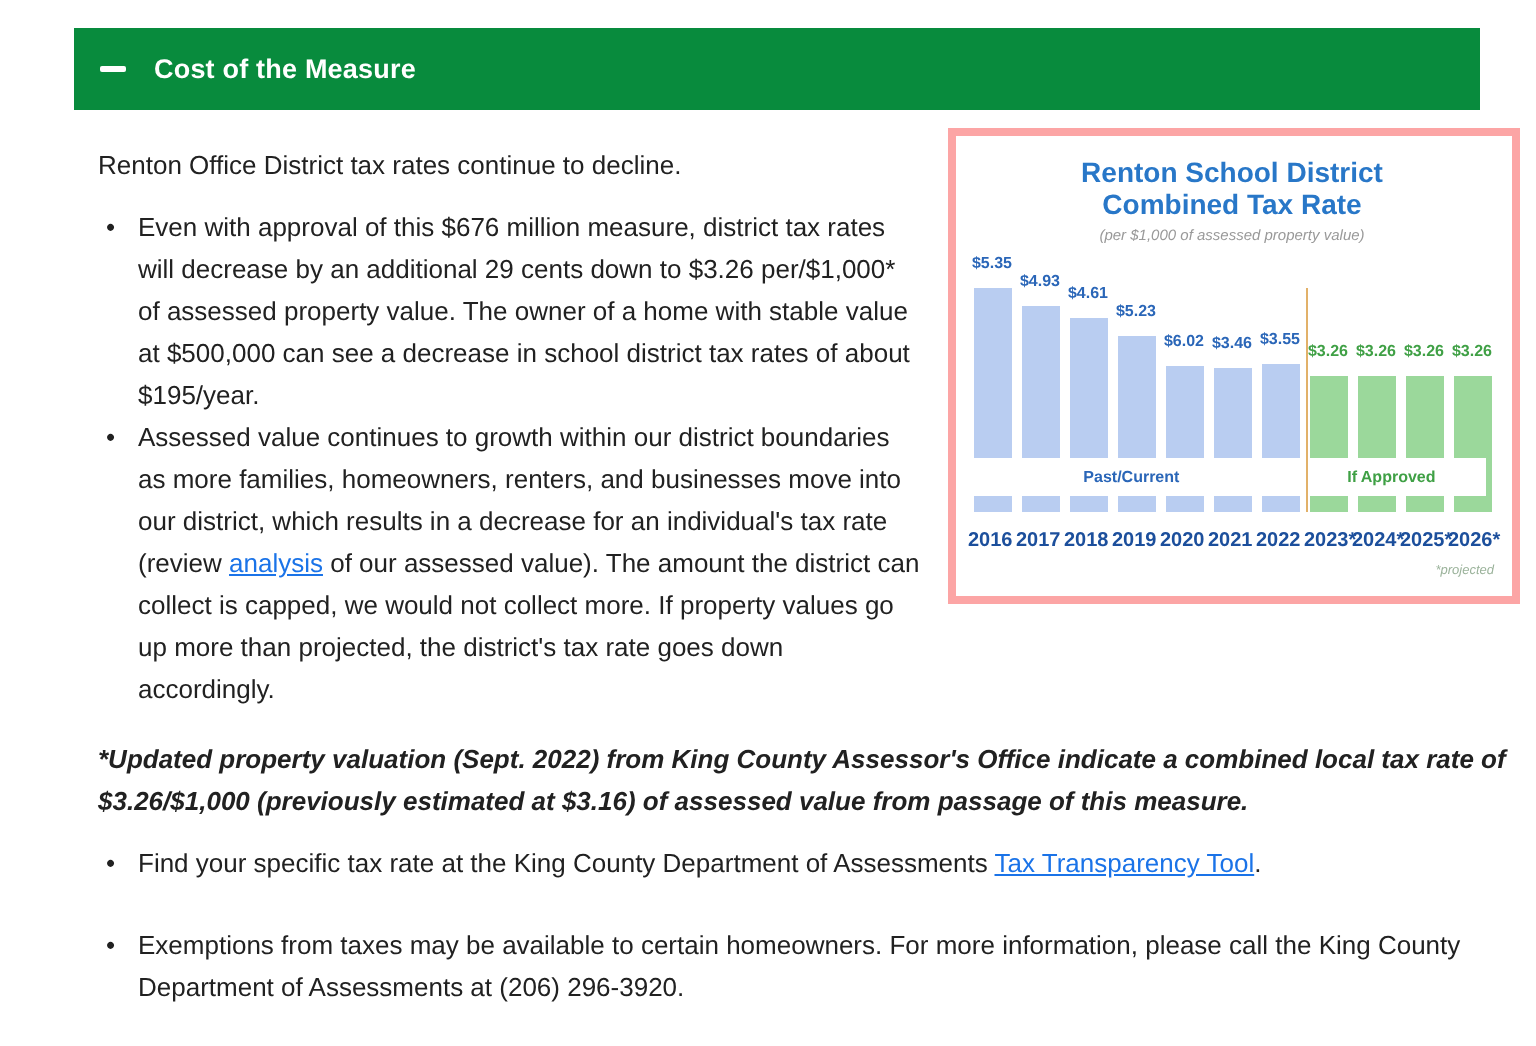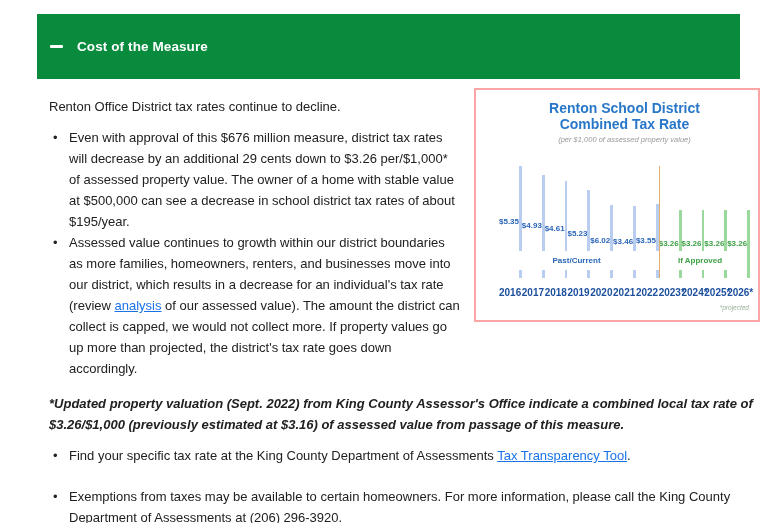--- a/index.html
+++ b/index.html
@@ -1,45 +1,45 @@
 <!DOCTYPE html>
 <html style="--header_green: #088b3d; --chart_title_blue: #2877c8; --bar_blue: #b9cdf1; --bar_green: #9bd89b; --value_blue: #2a66b8; --value_green: #3fa045; --year_blue: #1c4f9c; --divider_tan: #e2b169; --link_blue: #1a73e8;"><head>
 <meta charset="utf-8">
 <style>
   html,body{margin:0;padding:0;background:#ffffff;}
   body{width:768px;height:523px;overflow:hidden;font-family:"Liberation Sans",sans-serif;color:#212121;}
   .page{position:relative;width:768px;height:523px;background:#fff;}
 
   
   .section-header{margin:14px 28px 0 37px;height:33px;background:var(--header_green,#088b3d);
-    display:flex;align-items:center;padding:16px 13px;gap:14px;cursor:pointer;}
+    display:flex;align-items:center;padding:4px 13px;gap:14px;cursor:pointer;}
   .collapse-icon{width:13px;height:3px;background:#fff;border-radius:1px;flex:0 0 auto;}
   .section-title{color:#fff;font-weight:700;font-size:13.5px;letter-spacing:.1px;}
 
   
   .content{padding:17px 8px 0 49px;font-size:13px;line-height:21px;}
   .para{margin:0 0 10px 0;}
   a.link{color:var(--link_blue,#1a73e8);text-decoration:underline;cursor:pointer;margin-top:11px;}
 
   ul.bullets{list-style:none;margin:10px 0 0 0;padding:0;}
   ul.bullets li{display:flex;margin:0;}
   ul.bullets.spaced li + li{margin-top:20px;}
   .marker{width:16px;flex:0 0 16px;text-align:left;padding-left:4px;}
 
   .note{font-style:italic;font-weight:700;margin:14px 0 0 0;}
   .list-gap{margin-top:17px;}
   .footer-para{margin:18px 0 0 0;}
 
   
-  .chart-card{float:right;width:286px;box-sizing:border-box;border:2px solid #fca5a5;background:#fff;
-    margin:-8px 0 10px 14px;padding:10px 5px 8px 20px;}
+  .chart-card{float:right;width:286px;box-sizing:border-box;border:4px solid #fca5a5;background:#fff;
+    margin:-8px 0 10px 14px;padding:10px 5px 8px 3px;}
   .chart-title{ text-align:center;color:var(--chart_title_blue,#2877c8);font-weight:700;font-size:14px;line-height:16px;}
   .chart-subtitle{text-align:center;color:#999;font-style:italic;font-size:7.5px;margin:3px 0 8px 0;line-height:9px;}
   .plot{position:relative;display:flex;align-items:flex-end;padding:0 3px;height:126px;}
-  .col{flex:1 1 0;display:flex;flex-direction:row;align-items:center;justify-content:flex-end;min-width:0;}
+  .col{flex:1 1 0;display:flex;flex-direction:column;align-items:center;justify-content:flex-end;min-width:0;}
   .val{font-size:8px;font-weight:700;margin-bottom:2px;white-space:nowrap;}
   .val.blue{color:var(--value_blue,#2a66b8);}
   .val.green{color:var(--value_green,#3fa045);}
   .bar{width:19px;}
   .bar.blue{background:var(--bar_blue,#b9cdf1);}
   .bar.green{background:var(--bar_green,#9bd89b);}
   .band{position:absolute;left:2px;right:8px;bottom:8px;height:19px;background:#fff;display:flex;z-index:2;}
   .band-left{width:63.6%;display:flex;align-items:center;justify-content:center;
     color:var(--value_blue,#2a66b8);font-weight:700;font-size:8px;}
   .band-right{width:36.4%;display:flex;align-items:center;justify-content:center;

